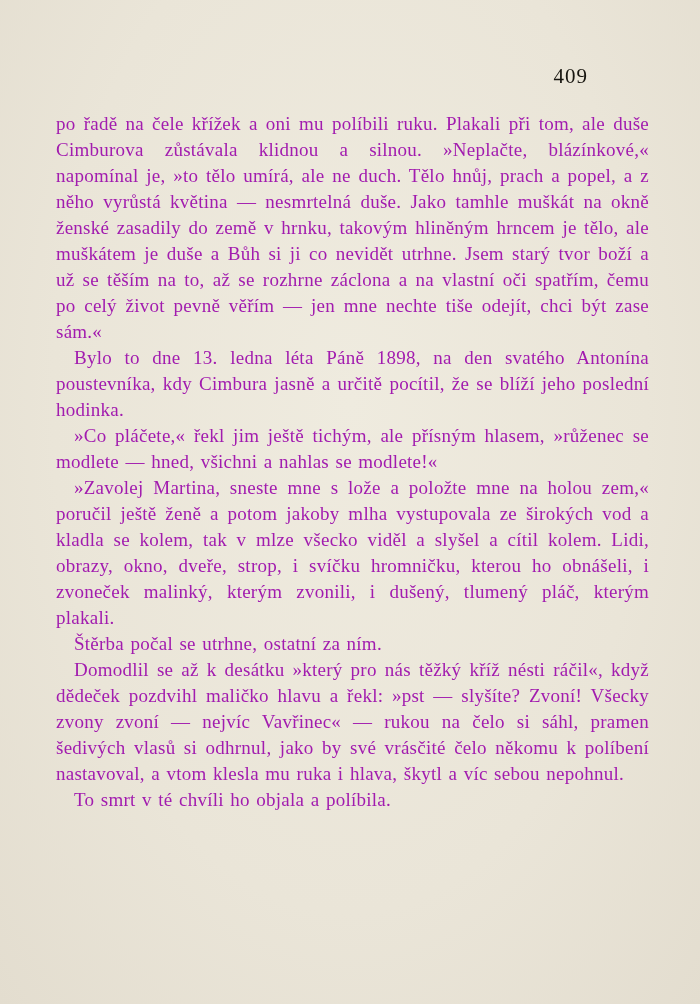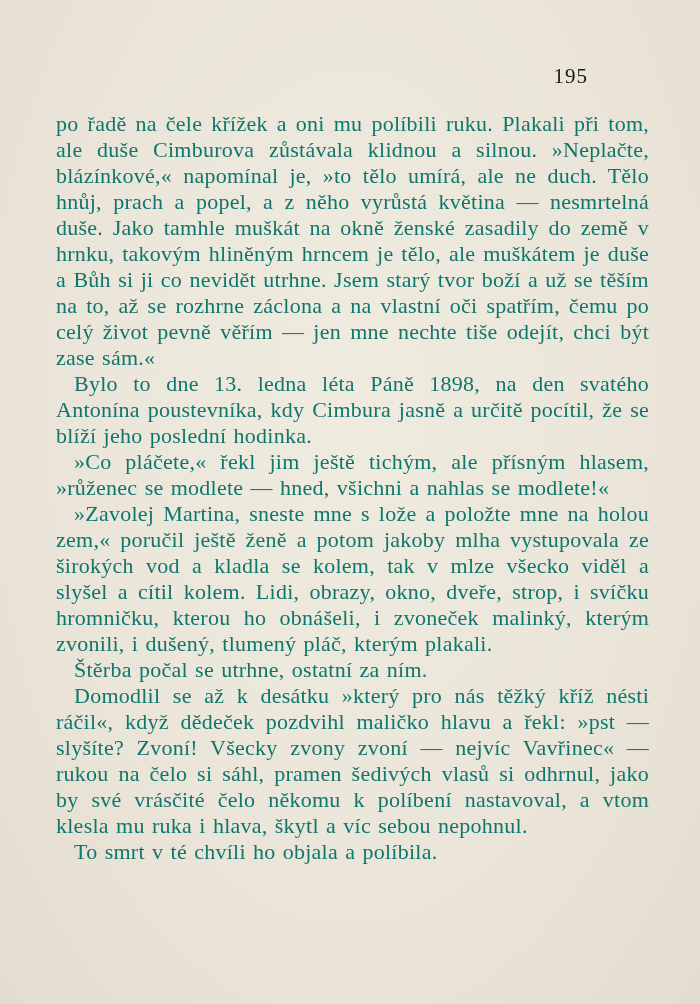--- a/index.html
+++ b/index.html
@@ -23,40 +23,40 @@
   .page-number {
     text-align: right;
     padding-right: 60px;
     font-size: 21px;
     letter-spacing: 1px;
     margin-bottom: 22px;
     color: #17150f;
   }
   .text-block {
     width: 593px;
-    font-size: 22px;
+    font-size: 19px;
     line-height: 26px;
     text-align: justify;
     letter-spacing: 0.25px;
     word-spacing: 1.5px;
-    color: #0f766e;
+    color: #a21caf;
   }
   .para {
     margin: 0;
     padding: 0;
   }
   .para.indent {
     text-indent: 18px;
   }
 </style>
 </head>
 <body>
 
 <div class="page">
-  <div class="page-number">195</div>
+  <div class="page-number">409</div>
 
   <div class="text-block">
     <p class="para">po řadě na čele křížek a oni mu políbili ruku. Plakali při tom, ale duše Cimburova zůstávala klidnou a silnou. »Neplačte, blázínkové,« napomínal je, »to tělo umírá, ale ne duch. Tělo hnůj, prach a popel, a z něho vyrůstá květina — nesmrtelná duše. Jako tamhle muškát na okně ženské zasadily do země v hrnku, takovým hliněným hrncem je tělo, ale muškátem je duše a Bůh si ji co nevidět utrhne. Jsem starý tvor boží a už se těším na to, až se rozhrne záclona a na vlastní oči spatřím, čemu po celý život pevně věřím — jen mne nechte tiše odejít, chci být zase sám.«</p>
     <p class="para indent">Bylo to dne 13. ledna léta Páně 1898, na den svatého Antonína poustevníka, kdy Cimbura jasně a určitě pocítil, že se blíží jeho poslední hodinka.</p>
     <p class="para indent">»Co pláčete,« řekl jim ještě tichým, ale přísným hlasem, »růženec se modlete — hned, všichni a nahlas se modlete!«</p>
     <p class="para indent">»Zavolej Martina, sneste mne s lože a položte mne na holou zem,« poručil ještě ženě a potom jakoby mlha vystupovala ze širokých vod a kladla se kolem, tak v mlze všecko viděl a slyšel a cítil kolem. Lidi, obrazy, okno, dveře, strop, i svíčku hromničku, kterou ho obnášeli, i zvoneček malinký, kterým zvonili, i dušený, tlumený pláč, kterým plakali.</p>
     <p class="para indent">Štěrba počal se utrhne, ostatní za ním.</p>
     <p class="para indent">Domodlil se až k desátku »který pro nás těžký kříž nésti ráčil«, když dědeček pozdvihl maličko hlavu a řekl: »pst — slyšíte? Zvoní! Všecky zvony zvoní — nejvíc Vavřinec« — rukou na čelo si sáhl, pramen šedivých vlasů si odhrnul, jako by své vrásčité čelo někomu k políbení nastavoval, a vtom klesla mu ruka i hlava, škytl a víc sebou nepohnul.</p>
     <p class="para indent">To smrt v té chvíli ho objala a políbila.</p>
   </div>

